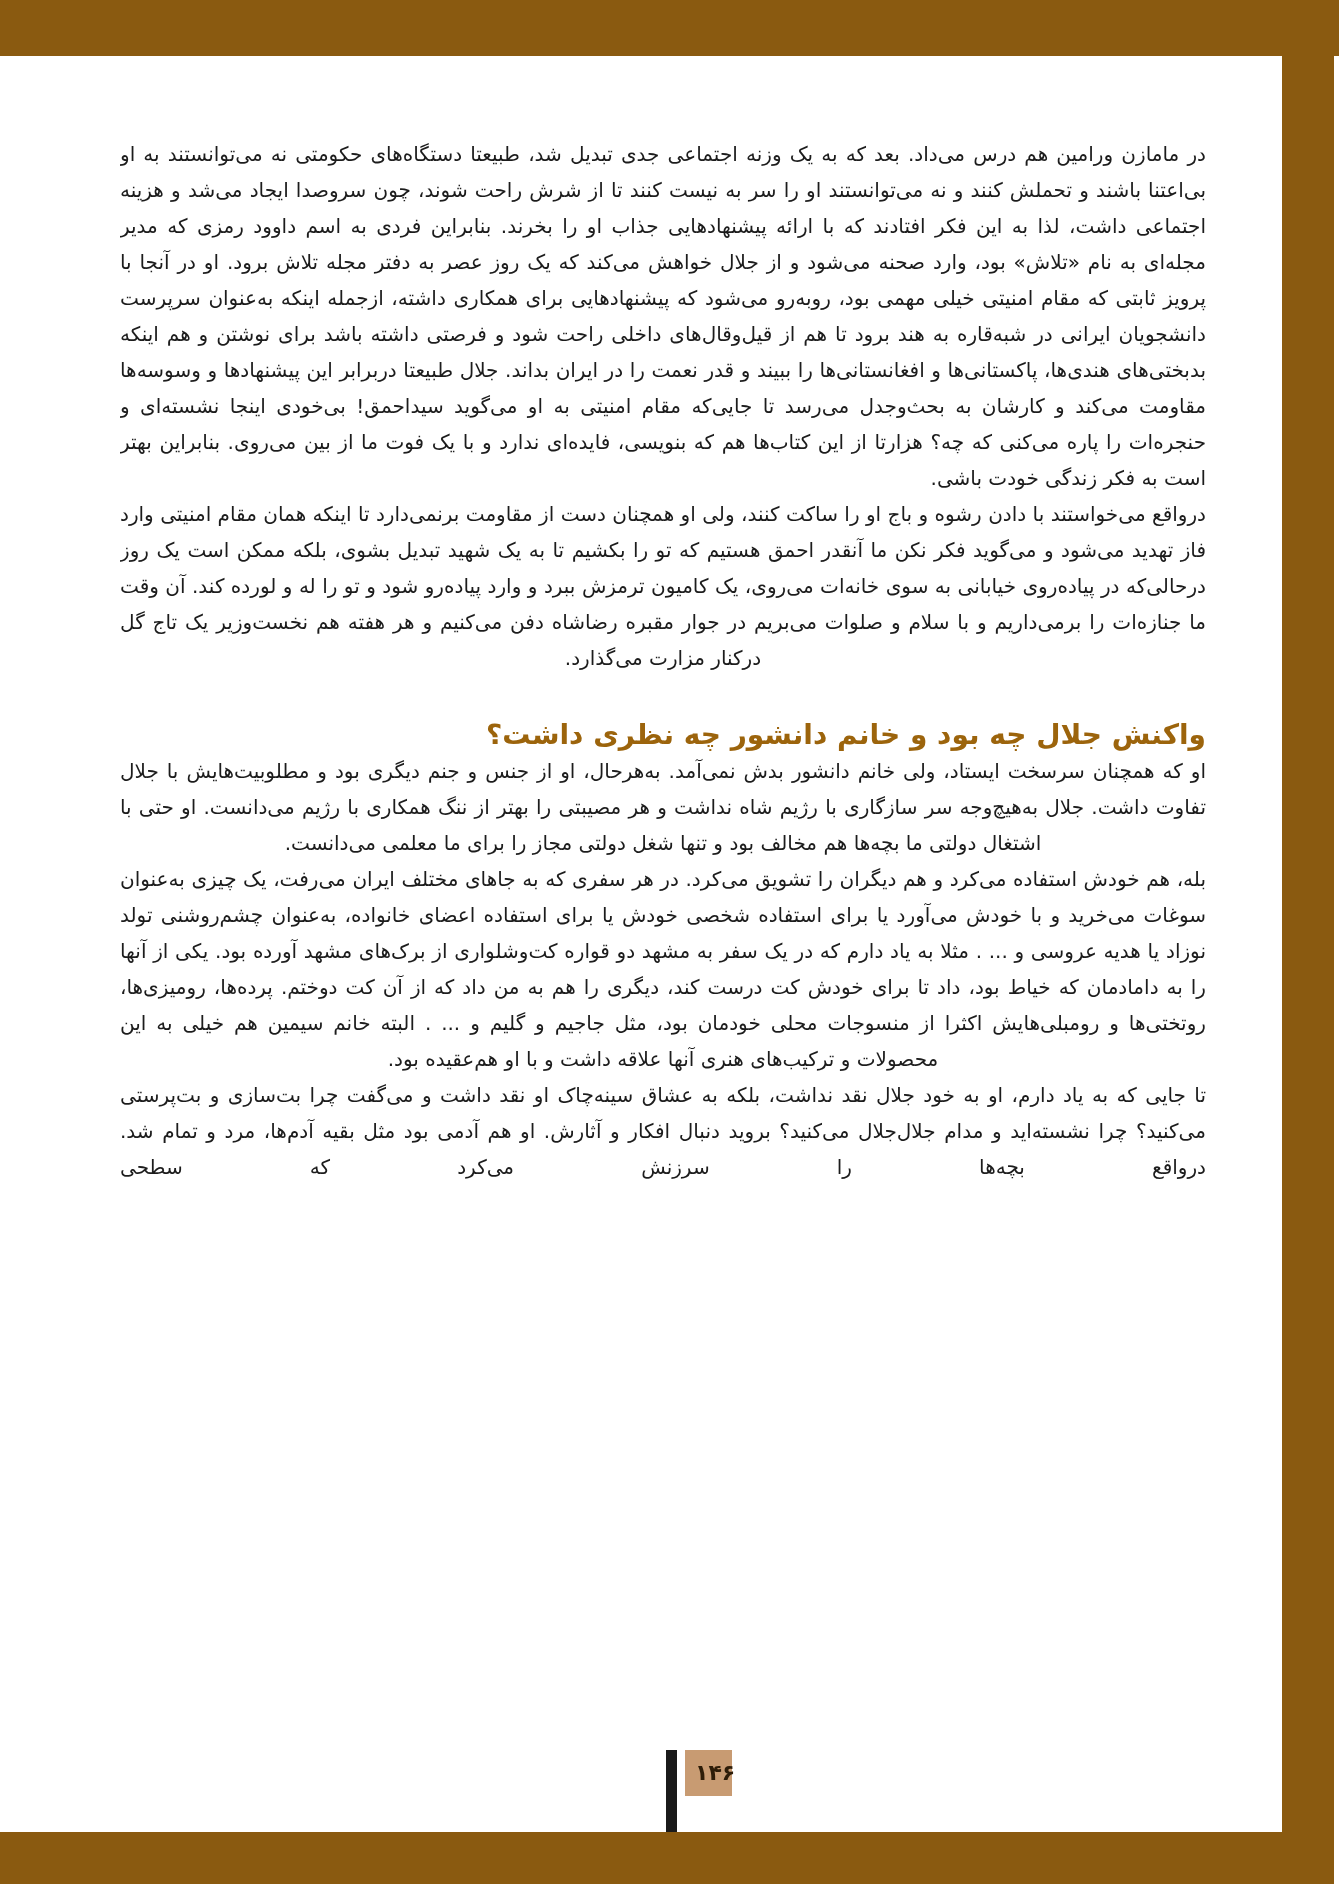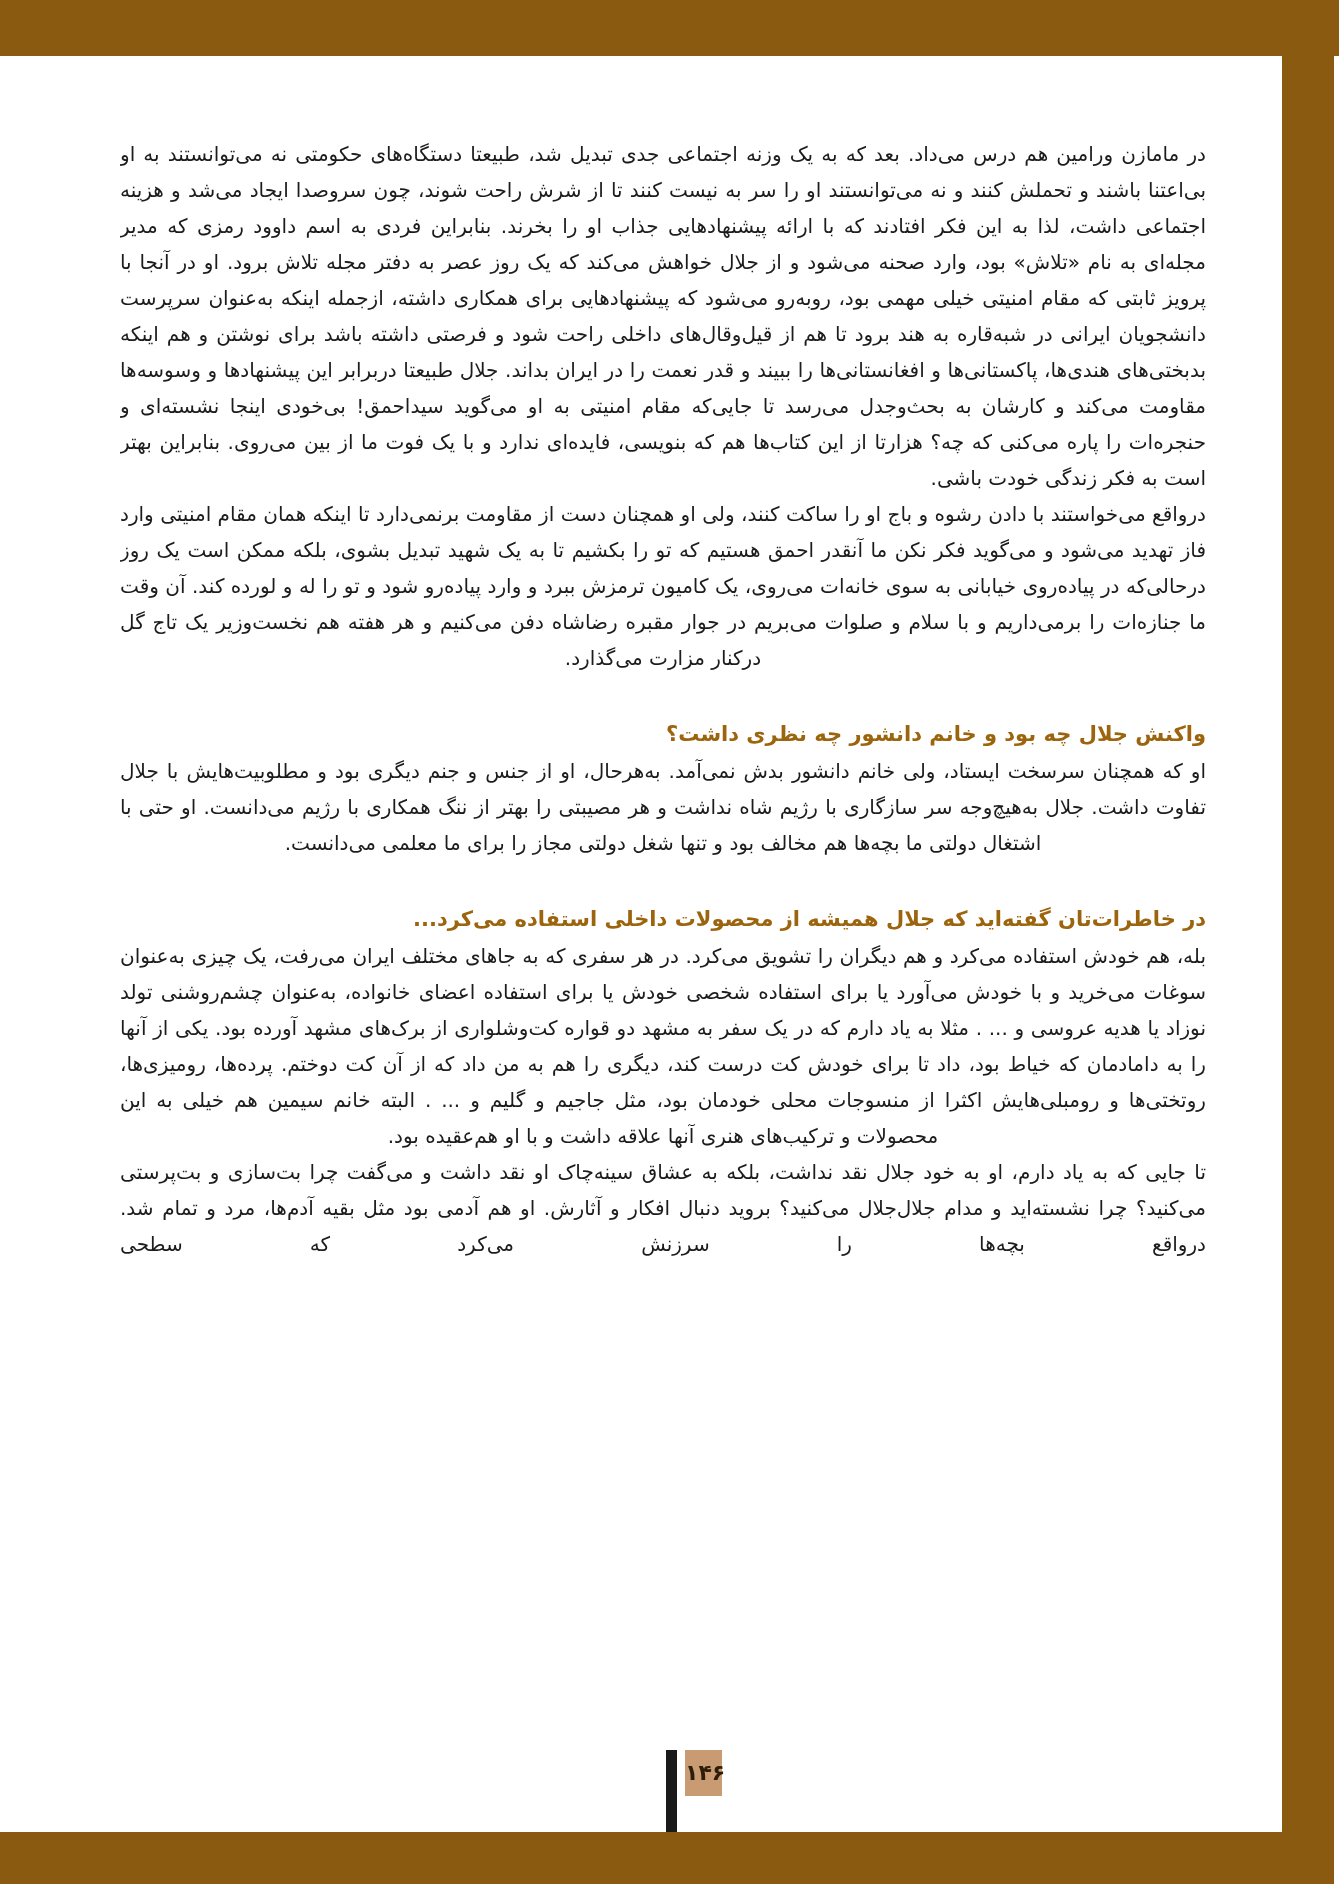--- a/index.html
+++ b/index.html
@@ -29,21 +29,21 @@
     line-height: 36px;
     text-align: justify;
   }
   .content p { margin: 0; text-align: justify; }
   .end-right   { text-align-last: right; }
   .end-center  { text-align-last: center; }
   .end-justify { text-align-last: justify; }
 
   .qhead {
     margin: 40px 0 0 0;
-    font-size: 21px;
+    font-size: 28px;
     line-height: 37px;
     font-weight: bold;
     color: #9c640c;
     text-align: justify;
     text-align-last: right;
   }
 
   
   .footer-label {
     position: absolute;
@@ -64,39 +64,39 @@
   .page-num {
     position: absolute;
     left: 685px; top: 1750px;
     width: 37px; height: 46px;
     background: #c89b72;
     color: #2e1d08;
     font-weight: bold;
     font-size: 22px;
     line-height: 46px;
     text-align: center;
+    padding-left: 10px;
   }
 </style>
 </head>
 <body>
 
 <div class="page">
 
   <div class="band band-top"></div>
   <div class="band band-right"></div>
   <div class="band band-bottom"></div>
 
   <article class="content" dir="rtl">
     <p class="end-right">در مامازن ورامین هم درس می‌داد. بعد که به یک وزنه اجتماعی جدی تبدیل شد، طبیعتا دستگاه‌های حکومتی نه می‌توانستند به او بی‌اعتنا باشند و تحملش کنند و نه می‌توانستند او را سر به نیست کنند تا از شرش راحت شوند، چون سروصدا ایجاد می‌شد و هزینه اجتماعی داشت، لذا به این فکر افتادند که با ارائه پیشنهادهایی جذاب او را بخرند. بنابراین فردی به اسم داوود رمزی که مدیر مجله‌ای به نام «تلاش» بود، وارد صحنه می‌شود و از جلال خواهش می‌کند که یک روز عصر به دفتر مجله تلاش برود. او در آنجا با پرویز ثابتی که مقام امنیتی خیلی مهمی بود، روبه‌رو می‌شود که پیشنهادهایی برای همکاری داشته، ازجمله اینکه به‌عنوان سرپرست دانشجویان ایرانی در شبه‌قاره به هند برود تا هم از قیل‌وقال‌های داخلی راحت شود و فرصتی داشته باشد برای نوشتن و هم اینکه بدبختی‌های هندی‌ها، پاکستانی‌ها و افغانستانی‌ها را ببیند و قدر نعمت را در ایران بداند. جلال طبیعتا دربرابر این پیشنهادها و وسوسه‌ها مقاومت می‌کند و کارشان به بحث‌وجدل می‌رسد تا جایی‌که مقام امنیتی به او می‌گوید سیداحمق! بی‌خودی اینجا نشسته‌ای و حنجره‌ات را پاره می‌کنی که چه؟ هزارتا از این کتاب‌ها هم که بنویسی، فایده‌ای ندارد و با یک فوت ما از بین می‌روی. بنابراین بهتر است به فکر زندگی خودت باشی.</p>
     <p class="end-center">درواقع می‌خواستند با دادن رشوه و باج او را ساکت کنند، ولی او همچنان دست از مقاومت برنمی‌دارد تا اینکه همان مقام امنیتی وارد فاز تهدید می‌شود و می‌گوید فکر نکن ما آنقدر احمق هستیم که تو را بکشیم تا به یک شهید تبدیل بشوی، بلکه ممکن است یک روز درحالی‌که در پیاده‌روی خیابانی به سوی خانه‌ات می‌روی، یک کامیون ترمزش ببرد و وارد پیاده‌رو شود و تو را له و لورده کند. آن وقت ما جنازه‌ات را برمی‌داریم و با سلام و صلوات می‌بریم در جوار مقبره رضاشاه دفن می‌کنیم و هر هفته هم نخست‌وزیر یک تاج گل درکنار مزارت می‌گذارد.</p>
 
     <h2 class="qhead">واکنش جلال چه بود و خانم دانشور چه نظری داشت؟</h2>
     <p class="end-center">او که همچنان سرسخت ایستاد، ولی خانم دانشور بدش نمی‌آمد. به‌هرحال، او از جنس و جنم دیگری بود و مطلوبیت‌هایش با جلال تفاوت داشت. جلال به‌هیچ‌وجه سر سازگاری با رژیم شاه نداشت و هر مصیبتی را بهتر از ننگ همکاری با رژیم می‌دانست. او حتی با اشتغال دولتی ما بچه‌ها هم مخالف بود و تنها شغل دولتی مجاز را برای ما معلمی می‌دانست.</p>
 
-    <h2 class="qhead">در خاطرات‌تان گفته‌اید که جلال همیشه از محصولات داخلی استفاده می‌کرد...</h2>
     <p class="end-center">بله، هم خودش استفاده می‌کرد و هم دیگران را تشویق می‌کرد. در هر سفری که به جاهای مختلف ایران می‌رفت، یک چیزی به‌عنوان سوغات می‌خرید و با خودش می‌آورد یا برای استفاده شخصی خودش یا برای استفاده اعضای خانواده، به‌عنوان چشم‌روشنی تولد نوزاد یا هدیه عروسی و ... . مثلا به یاد دارم که در یک سفر به مشهد دو قواره کت‌وشلواری از برک‌های مشهد آورده بود. یکی از آنها را به دامادمان که خیاط بود، داد تا برای خودش کت درست کند، دیگری را هم به من داد که از آن کت دوختم. پرده‌ها، رومیزی‌ها، روتختی‌ها و رومبلی‌هایش اکثرا از منسوجات محلی خودمان بود، مثل جاجیم و گلیم و ... . البته خانم سیمین هم خیلی به این محصولات و ترکیب‌های هنری آنها علاقه داشت و با او هم‌عقیده بود.</p>
 
     <p class="end-justify">تا جایی که به یاد دارم، او به خود جلال نقد نداشت، بلکه به عشاق سینه‌چاک او نقد داشت و می‌گفت چرا بت‌سازی و بت‌پرستی می‌کنید؟ چرا نشسته‌اید و مدام جلال‌جلال می‌کنید؟ بروید دنبال افکار و آثارش. او هم آدمی بود مثل بقیه آدم‌ها، مرد و تمام شد. درواقع بچه‌ها را سرزنش می‌کرد که سطحی</p>
   </article>
 
   <div class="footer-bar"></div>
   <div class="page-num">۱۴۶</div>
 
 </div>
 

